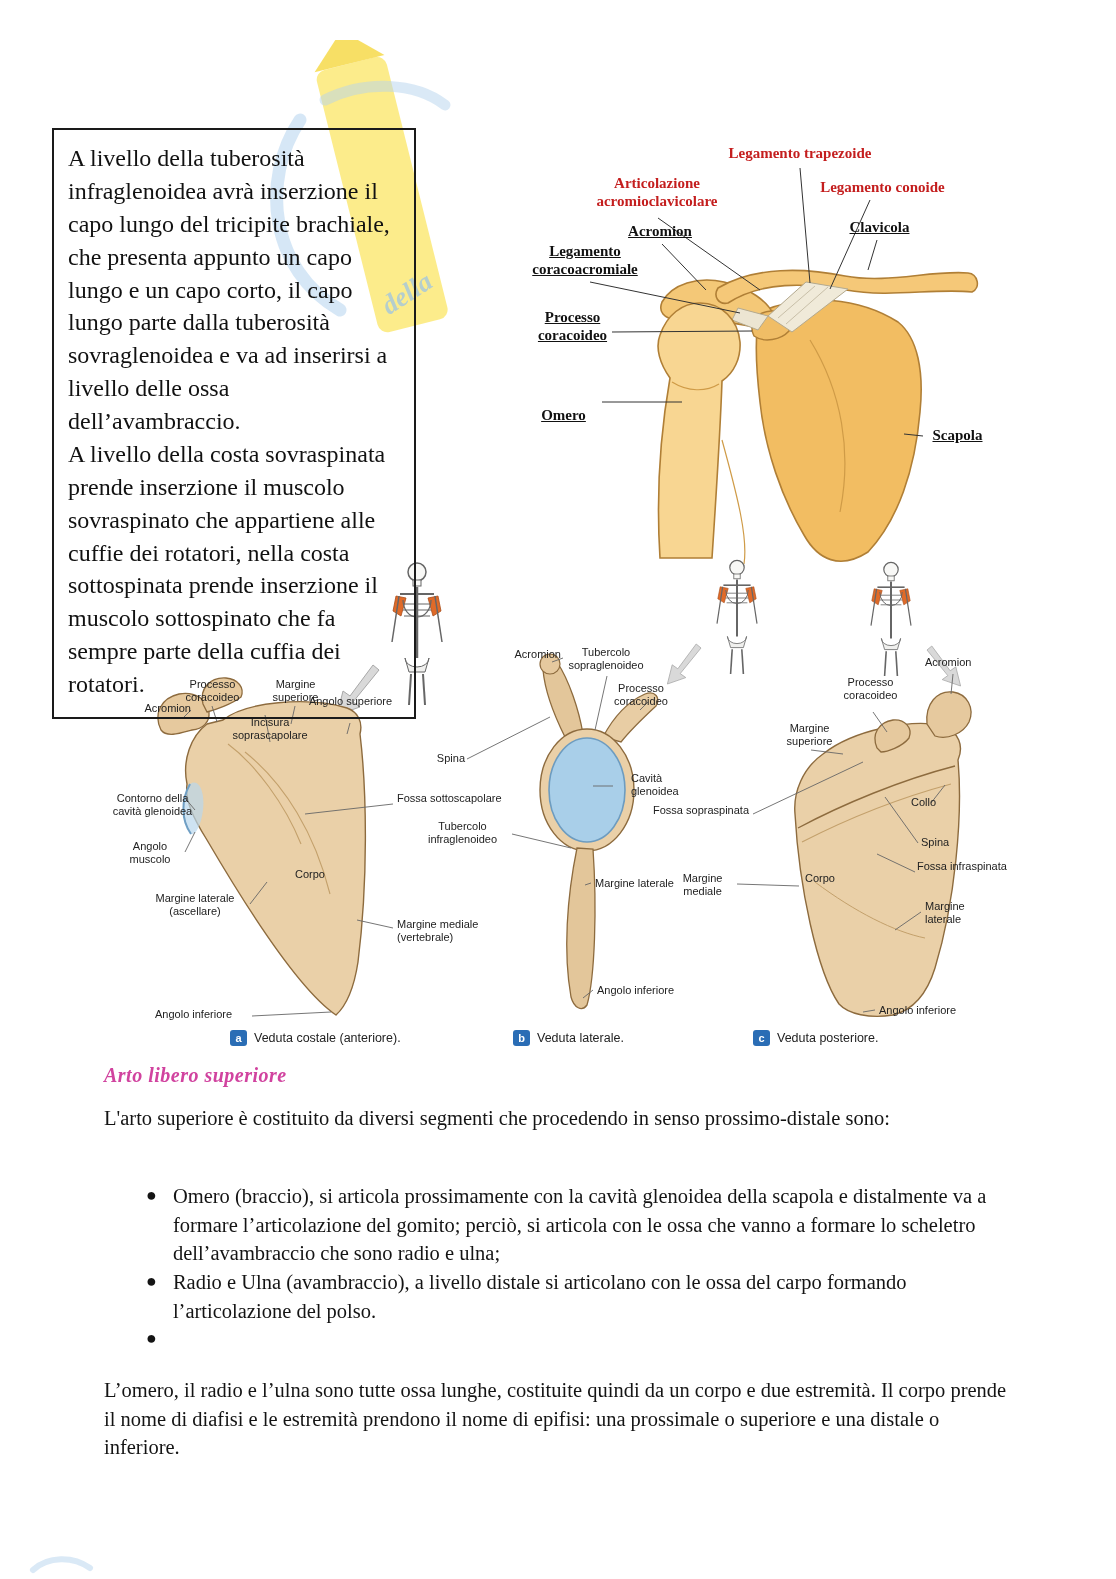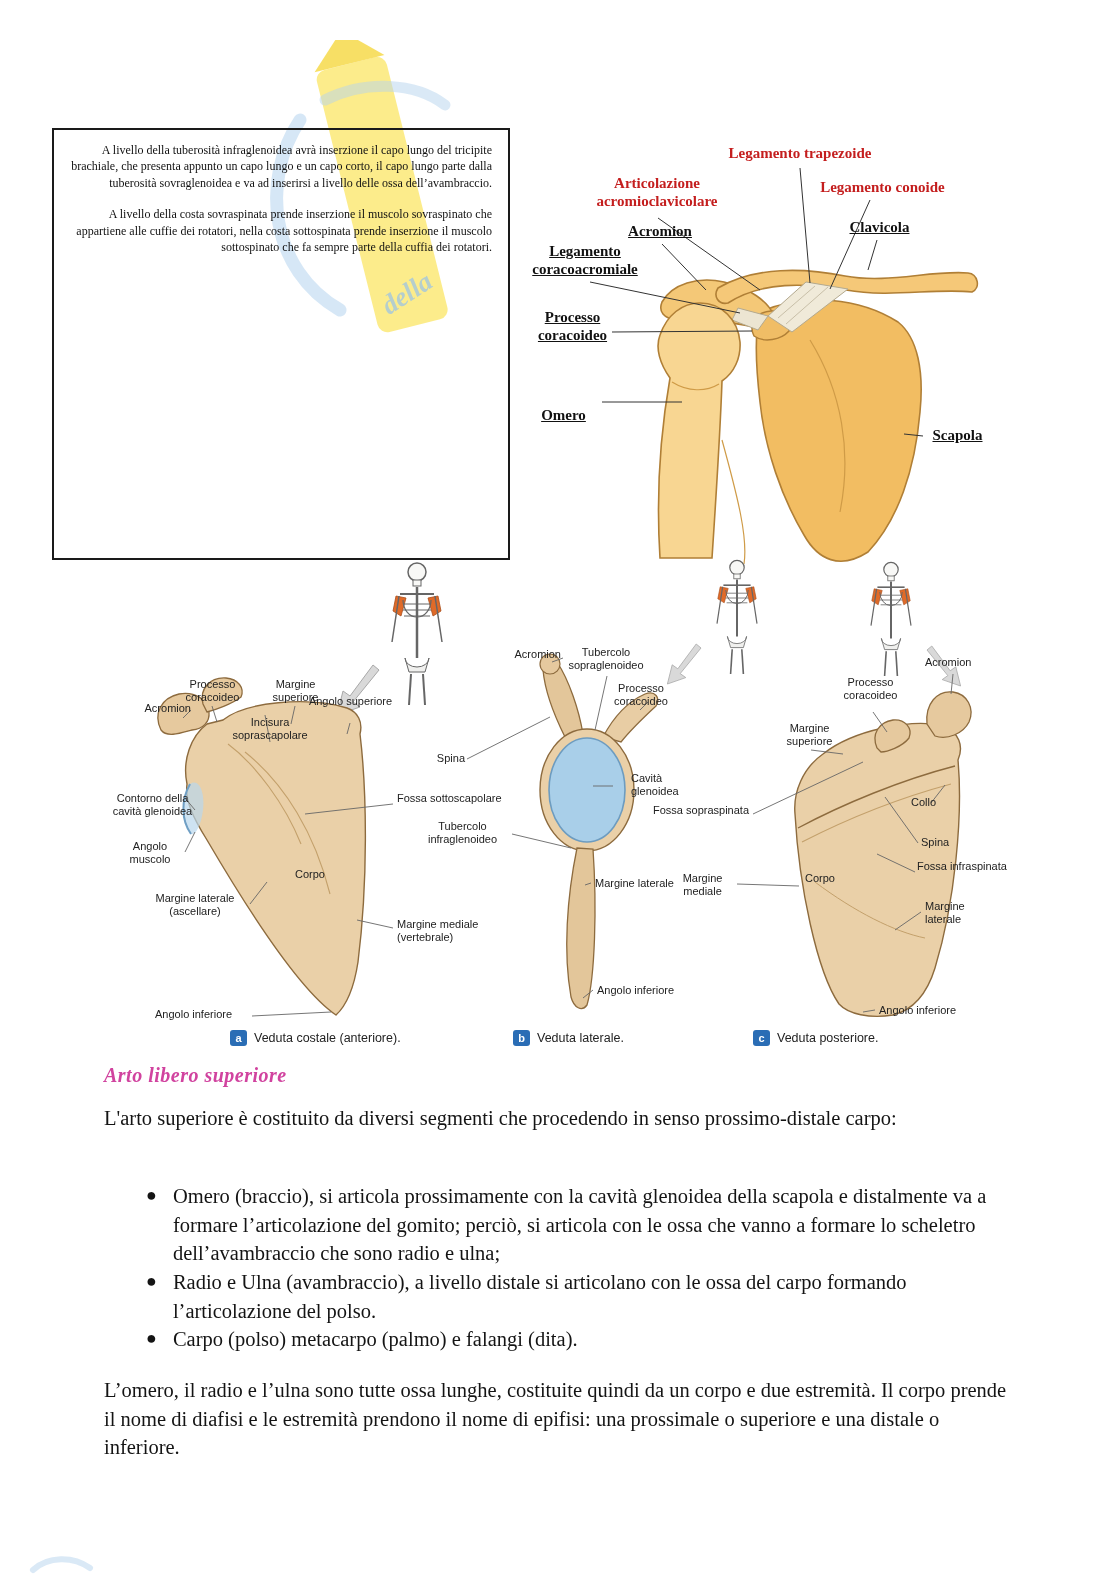--- a/index.html
+++ b/index.html
@@ -1,24 +1,24 @@
 <!DOCTYPE html>
 <html><head>
 <meta charset="utf-8">
 <style>
   * { margin:0; padding:0; box-sizing:border-box; }
   html,body { background:#ffffff; }
   body { width:1116px; height:1579px; position:relative; overflow:hidden;
          font-family:"Liberation Serif", serif; color:#141414; }
   .wm { position:absolute; z-index:0; }
 
-  .info-box { position:absolute; left:52px; top:128px; width:458px; min-height:432px;
+  .info-box { position:absolute; left:52px; top:128px; width:364px; min-height:432px;
               border:2px solid #1a1a1a; padding:12px 16px 16px 14px; z-index:2;
-              font-size:12px; line-height:1.37; color:#111; background:transparent;text-align:right; }
-  .info-box p + p { margin-top:15px; }
+              font-size:24px; line-height:1.37; color:#111; background:transparent; }
+  .info-box p + p { }
 
   .fig { position:absolute; z-index:1; }
   .fig svg { position:absolute; left:0; top:0; }
 
   .lbl { position:absolute; font-family:"Liberation Sans", sans-serif; font-size:11px;
          line-height:1.18; color:#222; z-index:3; }
   .lbl.c { text-align:center; }
   .lbl.r { text-align:right; }
 
   .slbl { position:absolute; font-family:"Liberation Serif", serif; font-weight:bold;
@@ -236,34 +236,33 @@
     <span>Veduta laterale.</span>
   </div>
   <div class="caption" style="left:658px;top:478px;">
     <span class="cap-letter">c</span>
     <span>Veduta posteriore.</span>
   </div>
 </div>
 
 <h2 class="section-heading">Arto libero superiore</h2>
 
-<p class="body-text" style="top:1104px;">L'arto superiore è costituito da diversi segmenti che procedendo in senso prossimo-distale carpo:</p>
+<p class="body-text" style="top:1104px;">L'arto superiore è costituito da diversi segmenti che procedendo in senso prossimo-distale sono:</p>
 
 <div class="bullets">
   <div class="bullet-row">
     <span class="dot">●</span>
     <span>Omero (braccio), si articola prossimamente con la cavità glenoidea della scapola e distalmente va a formare l’articolazione del gomito; perciò, si articola con le ossa che vanno a formare lo scheletro dell’avambraccio che sono radio e ulna;</span>
   </div>
   <div class="bullet-row">
     <span class="dot">●</span>
     <span>Radio e Ulna (avambraccio), a livello distale si articolano con le ossa del carpo formando l’articolazione del polso.</span>
   </div>
   <div class="bullet-row">
     <span class="dot">●</span>
-    <span>Carpo (polso) metacarpo (palmo) e falangi (dita).</span>
   </div>
 </div>
 
 <p class="body-text" style="top:1376px;">L’omero, il radio e l’ulna sono tutte ossa lunghe, costituite quindi da un corpo e due estremità. Il corpo prende il nome di diafisi e le estremità prendono il nome di epifisi: una prossimale o superiore e una distale o inferiore.</p>
 
 <div class="wm" style="left:28px;top:1548px;width:70px;height:28px;">
   <svg width="70" height="28" viewBox="0 0 70 28">
     <path d="M5,22 C20,8 45,8 62,20" fill="none" stroke="#b5d4ee" stroke-width="6" opacity="0.5" stroke-linecap="round"></path>
   </svg>
 </div>

